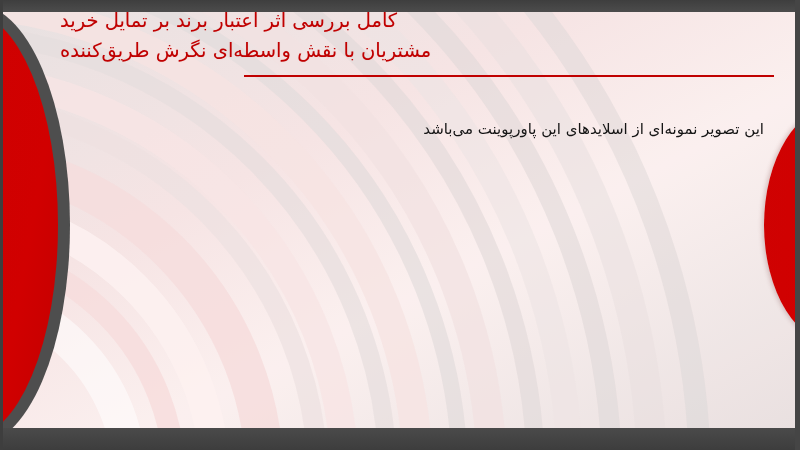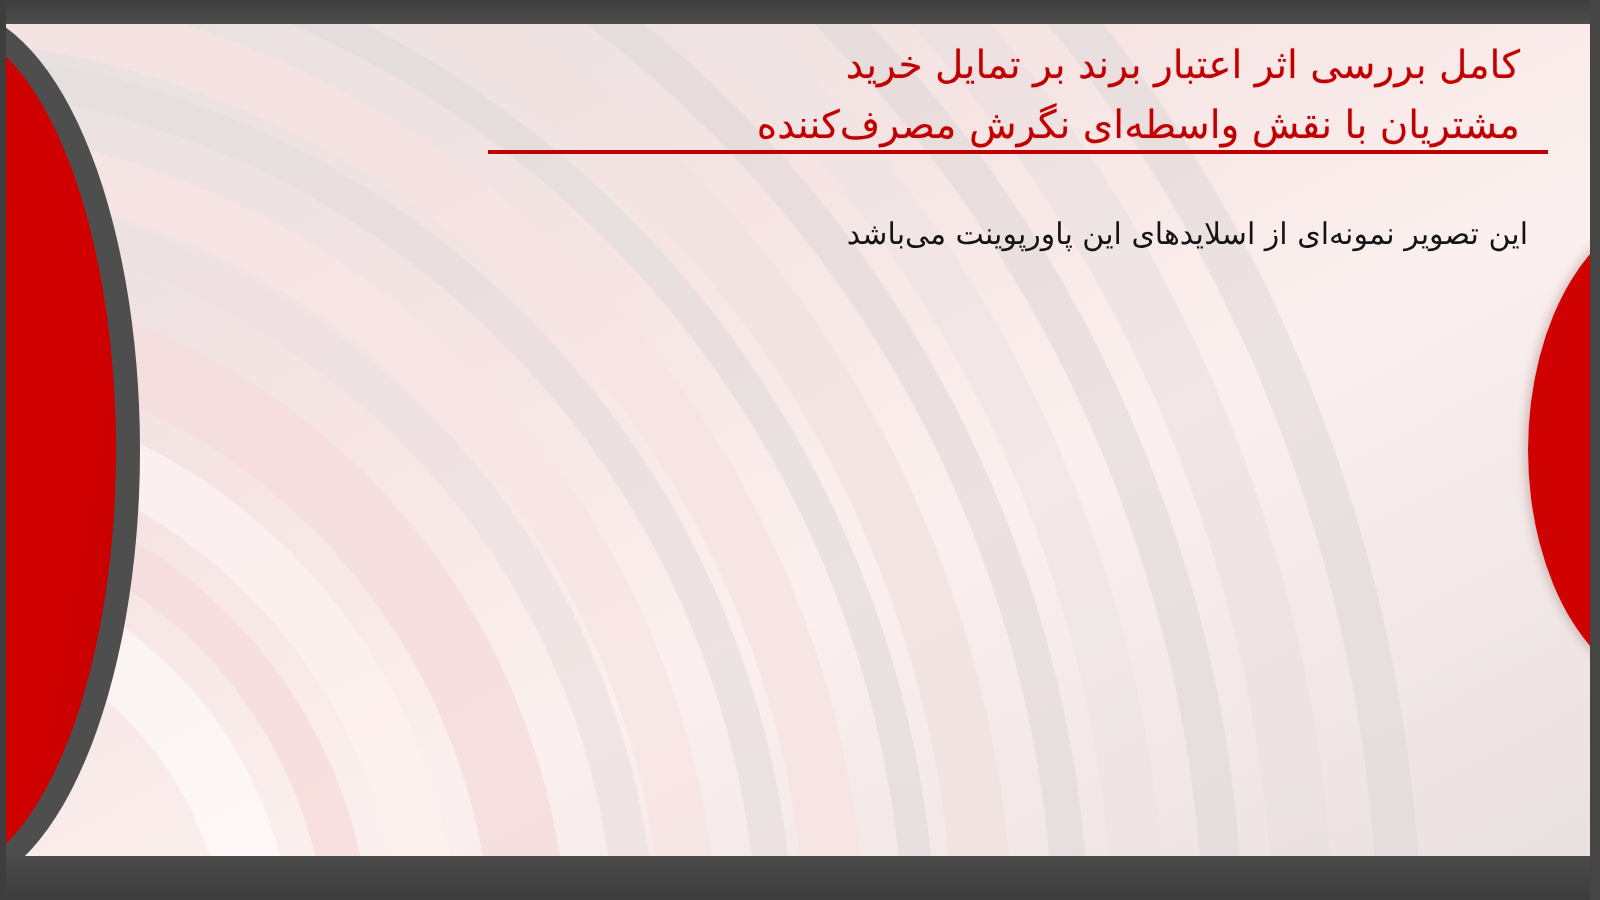--- a/index.html
+++ b/index.html
@@ -110,24 +110,24 @@
     border-radius: 50%;
     background: linear-gradient(95deg, #cf0202 0%, #d10000 40%, #c00000 100%);
     box-shadow: -2px 0 4px rgba(120,60,60,0.25);
     z-index: 5;
   }
 
   
   #title-block {
     position: absolute;
     right: 40px;
-    top: 18px;
+    top: 6px;
     width: 700px;
     z-index: 8;
-    text-align: right;
+    text-align: left;
   }
   .title-line {
     color: #c00000;
     font-size: 19.5px;
     line-height: 30px;
     white-space: nowrap;
     letter-spacing: 0px;
     text-shadow: 0 0 1px rgba(192,0,0,0.18);
   }
   #title-line-2 {
@@ -141,21 +141,21 @@
     width: 530px;
     height: 1.6px;
     background: #c00000;
     z-index: 9;
   }
 
   
   #body-block {
     position: absolute;
     right: 36px;
-    top: 104px;
+    top: 116px;
     width: 700px;
     z-index: 8;
     text-align: right;
   }
   .body-line {
     color: #141414;
     font-size: 15px;
     line-height: 26.5px;
     white-space: nowrap;
     font-weight: 500;
@@ -207,21 +207,21 @@
 
   <div id="right-ellipse"></div>
 
   <div id="top-band"></div>
   <div id="bottom-band"></div>
   <div id="right-band"></div>
   <div id="left-band"></div>
 
   <div id="title-block">
     <div class="title-line">کامل بررسی اثر اعتبار برند بر تمایل خرید</div>
-    <div class="title-line" id="title-line-2">مشتریان با نقش واسطه‌ای نگرش مصرف‌کننده</div>
+    <div class="title-line" id="title-line-2">مشتریان با نقش واسطه‌ای نگرش طریق‌کننده</div>
   </div>
   <div id="title-underline"></div>
 
   <div id="body-block">
     <div class="body-line">این تصویر نمونه‌ای از اسلایدهای این پاورپوینت می‌باشد</div>
   </div>
 
 </div>
 
 </body></html>

